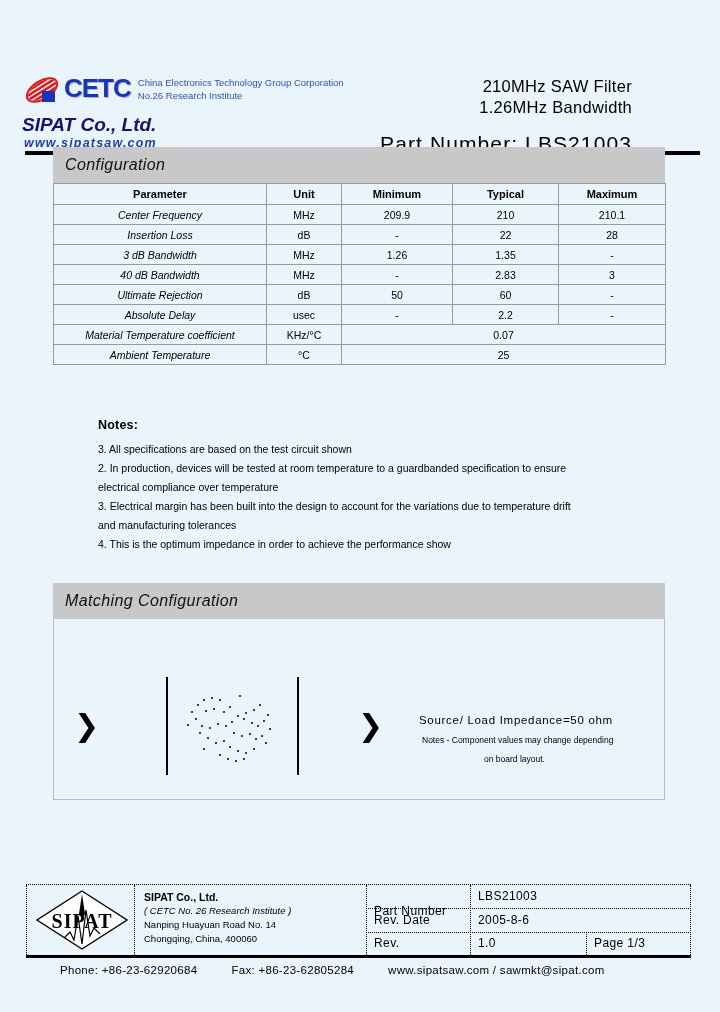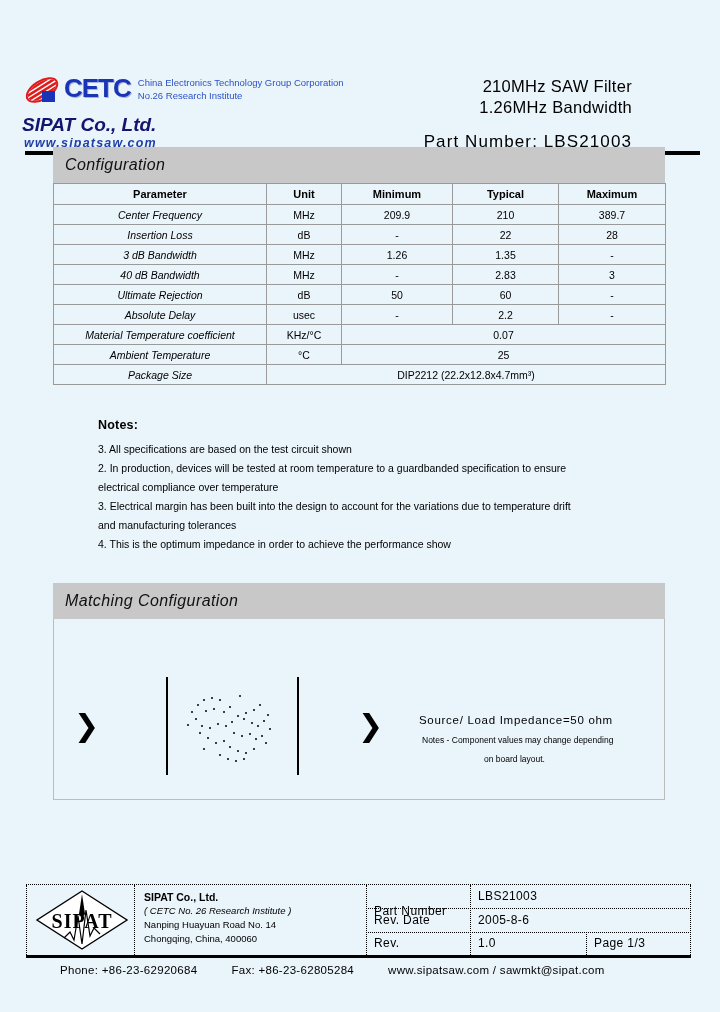--- a/index.html
+++ b/index.html
@@ -101,21 +101,21 @@
     right: 20px; top: 50px;
     font-size: 16.5px;
     letter-spacing: 0.3px;
     color: #000;
     text-align: right;
     white-space: nowrap;
   }
   .hdr-partnum {
     position: absolute;
     right: 20px; top: 84px;
-    font-size: 17px;
+    font-size: 21px;
     letter-spacing: 1.1px;
     color: #000;
     text-align: right;
     white-space: nowrap;
   }
   .hdr-rule {
     position: absolute;
     left: 25px; top: 103px;
     width: 675px; height: 4px;
     background: #000;
@@ -376,21 +376,21 @@
           <th>Typical</th>
           <th>Maximum</th>
         </tr>
       </thead>
       <tbody>
         <tr>
           <td class="param">Center Frequency</td>
           <td>MHz</td>
           <td>209.9</td>
           <td>210</td>
-          <td>389.7</td>
+          <td>210.1</td>
         </tr>
         <tr>
           <td class="param">Insertion Loss</td>
           <td>dB</td>
           <td>-</td>
           <td>22</td>
           <td>28</td>
         </tr>
         <tr>
           <td class="param">3 dB Bandwidth</td>
@@ -422,24 +422,20 @@
         </tr>
         <tr>
           <td class="param">Material  Temperature  coefficient</td>
           <td>KHz/°C</td>
           <td colspan="3">0.07</td>
         </tr>
         <tr>
           <td class="param">Ambient Temperature</td>
           <td>°C</td>
           <td colspan="3">25</td>
-        </tr>
-        <tr>
-          <td class="param">Package Size</td>
-          <td colspan="4">DIP2212   (22.2x12.8x4.7mm³)</td>
         </tr>
       </tbody>
     </table>
   </div>
 
   <div class="notes">
     <div class="notes-title">Notes:</div>
     <div class="note-line">3. All specifications are based on the test circuit shown</div>
     <div class="note-line">2. In production, devices will be tested at room temperature to a guardbanded specification to ensure</div>
     <div class="note-line">electrical compliance over temperature</div>

